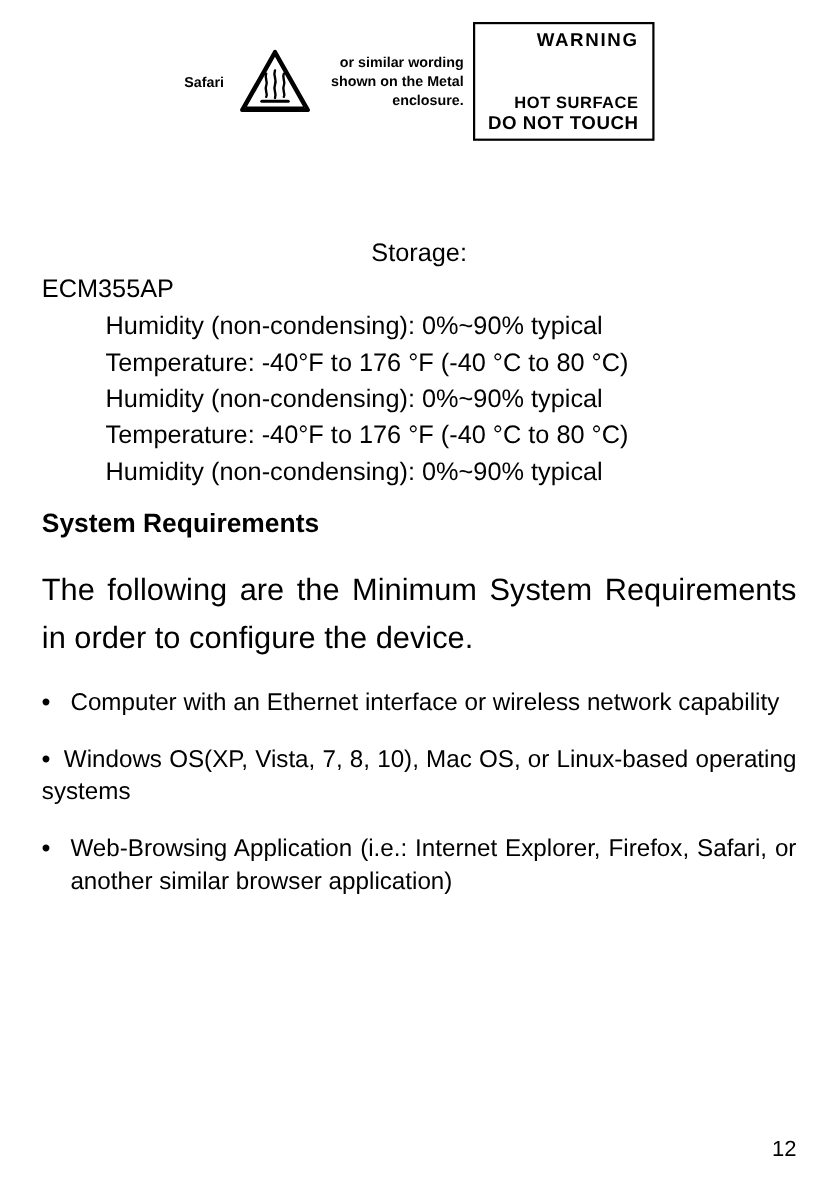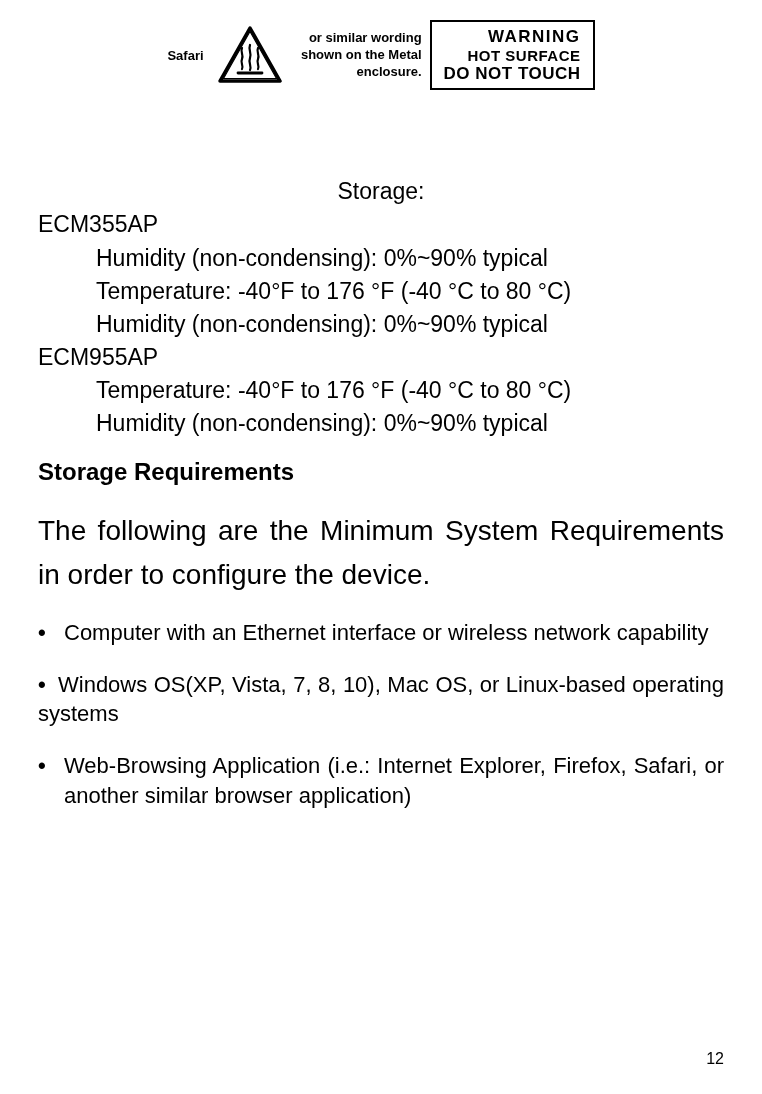--- a/index.html
+++ b/index.html
@@ -53,20 +53,21 @@
     }
     .warning-box .w1 {
       font-size: 17px;
       font-weight: bold;
       letter-spacing: 1.5px;
     }
     .warning-box .w2 {
       font-size: 15px;
       font-weight: bold;
       letter-spacing: 0.5px;
+      margin-top: 38px;
     }
     .warning-box .w3 {
       font-size: 17px;
       font-weight: bold;
       letter-spacing: 0.5px;
     }
     .storage-section {
       font-size: 23px;
       line-height: 1.44;
       margin-bottom: 18px;
@@ -115,23 +116,23 @@
     }
     .bullet-item.no-indent {
       display: block;
     }
     .bullet-item.no-indent .bullet-dot {
       display: inline-block;
       width: 20px;
     }
     .page-number {
       position: absolute;
-      bottom: 26px;
+      bottom: 37px;
       right: 38px;
-      font-size: 16px;
+      font-size: 20px;
     }
   </style>
 </head>
 <body>
 
 <div class="warning-row">
   <span class="symbol-label">Safari</span>
   <span class="triangle-icon">
     <svg viewBox="0 0 68 60">
       <path d="M34 3 L64 56 L4 56 Z" fill="none" stroke="#000" stroke-width="3.5" stroke-linejoin="round"></path>
@@ -152,26 +153,25 @@
 
 <div class="storage-section">
   <span class="storage-label">Storage:</span>
 
   <span class="model-name">ECM355AP</span>
   <span class="spec-line">Humidity (non-condensing): 0%~90% typical</span>
 
   <span class="spec-line">Temperature: -40°F to 176 °F (-40 °C to 80 °C)</span>
   <span class="spec-line">Humidity (non-condensing): 0%~90% typical</span>
 
-  <span class="model-name">ECM955AP</span>
   <span class="spec-line">Temperature: -40°F to 176 °F (-40 °C to 80 °C)</span>
   <span class="spec-line">Humidity (non-condensing): 0%~90% typical</span>
 </div>
 
-<div class="section-heading">Storage Requirements</div>
+<div class="section-heading">System Requirements</div>
 
 <div class="intro-para">The following are the Minimum System Requirements in order to configure the device.</div>
 
 <div class="bullet-item">
   <span class="bullet-dot">•</span>
   <span class="bullet-text">Computer with an Ethernet interface or wireless network capability</span>
 </div>
 
 <div class="bullet-item no-indent" style="text-align:justify;">
   <span class="bullet-dot">•</span><span>Windows OS(XP, Vista, 7, 8, 10), Mac OS, or Linux-based operating systems</span>

